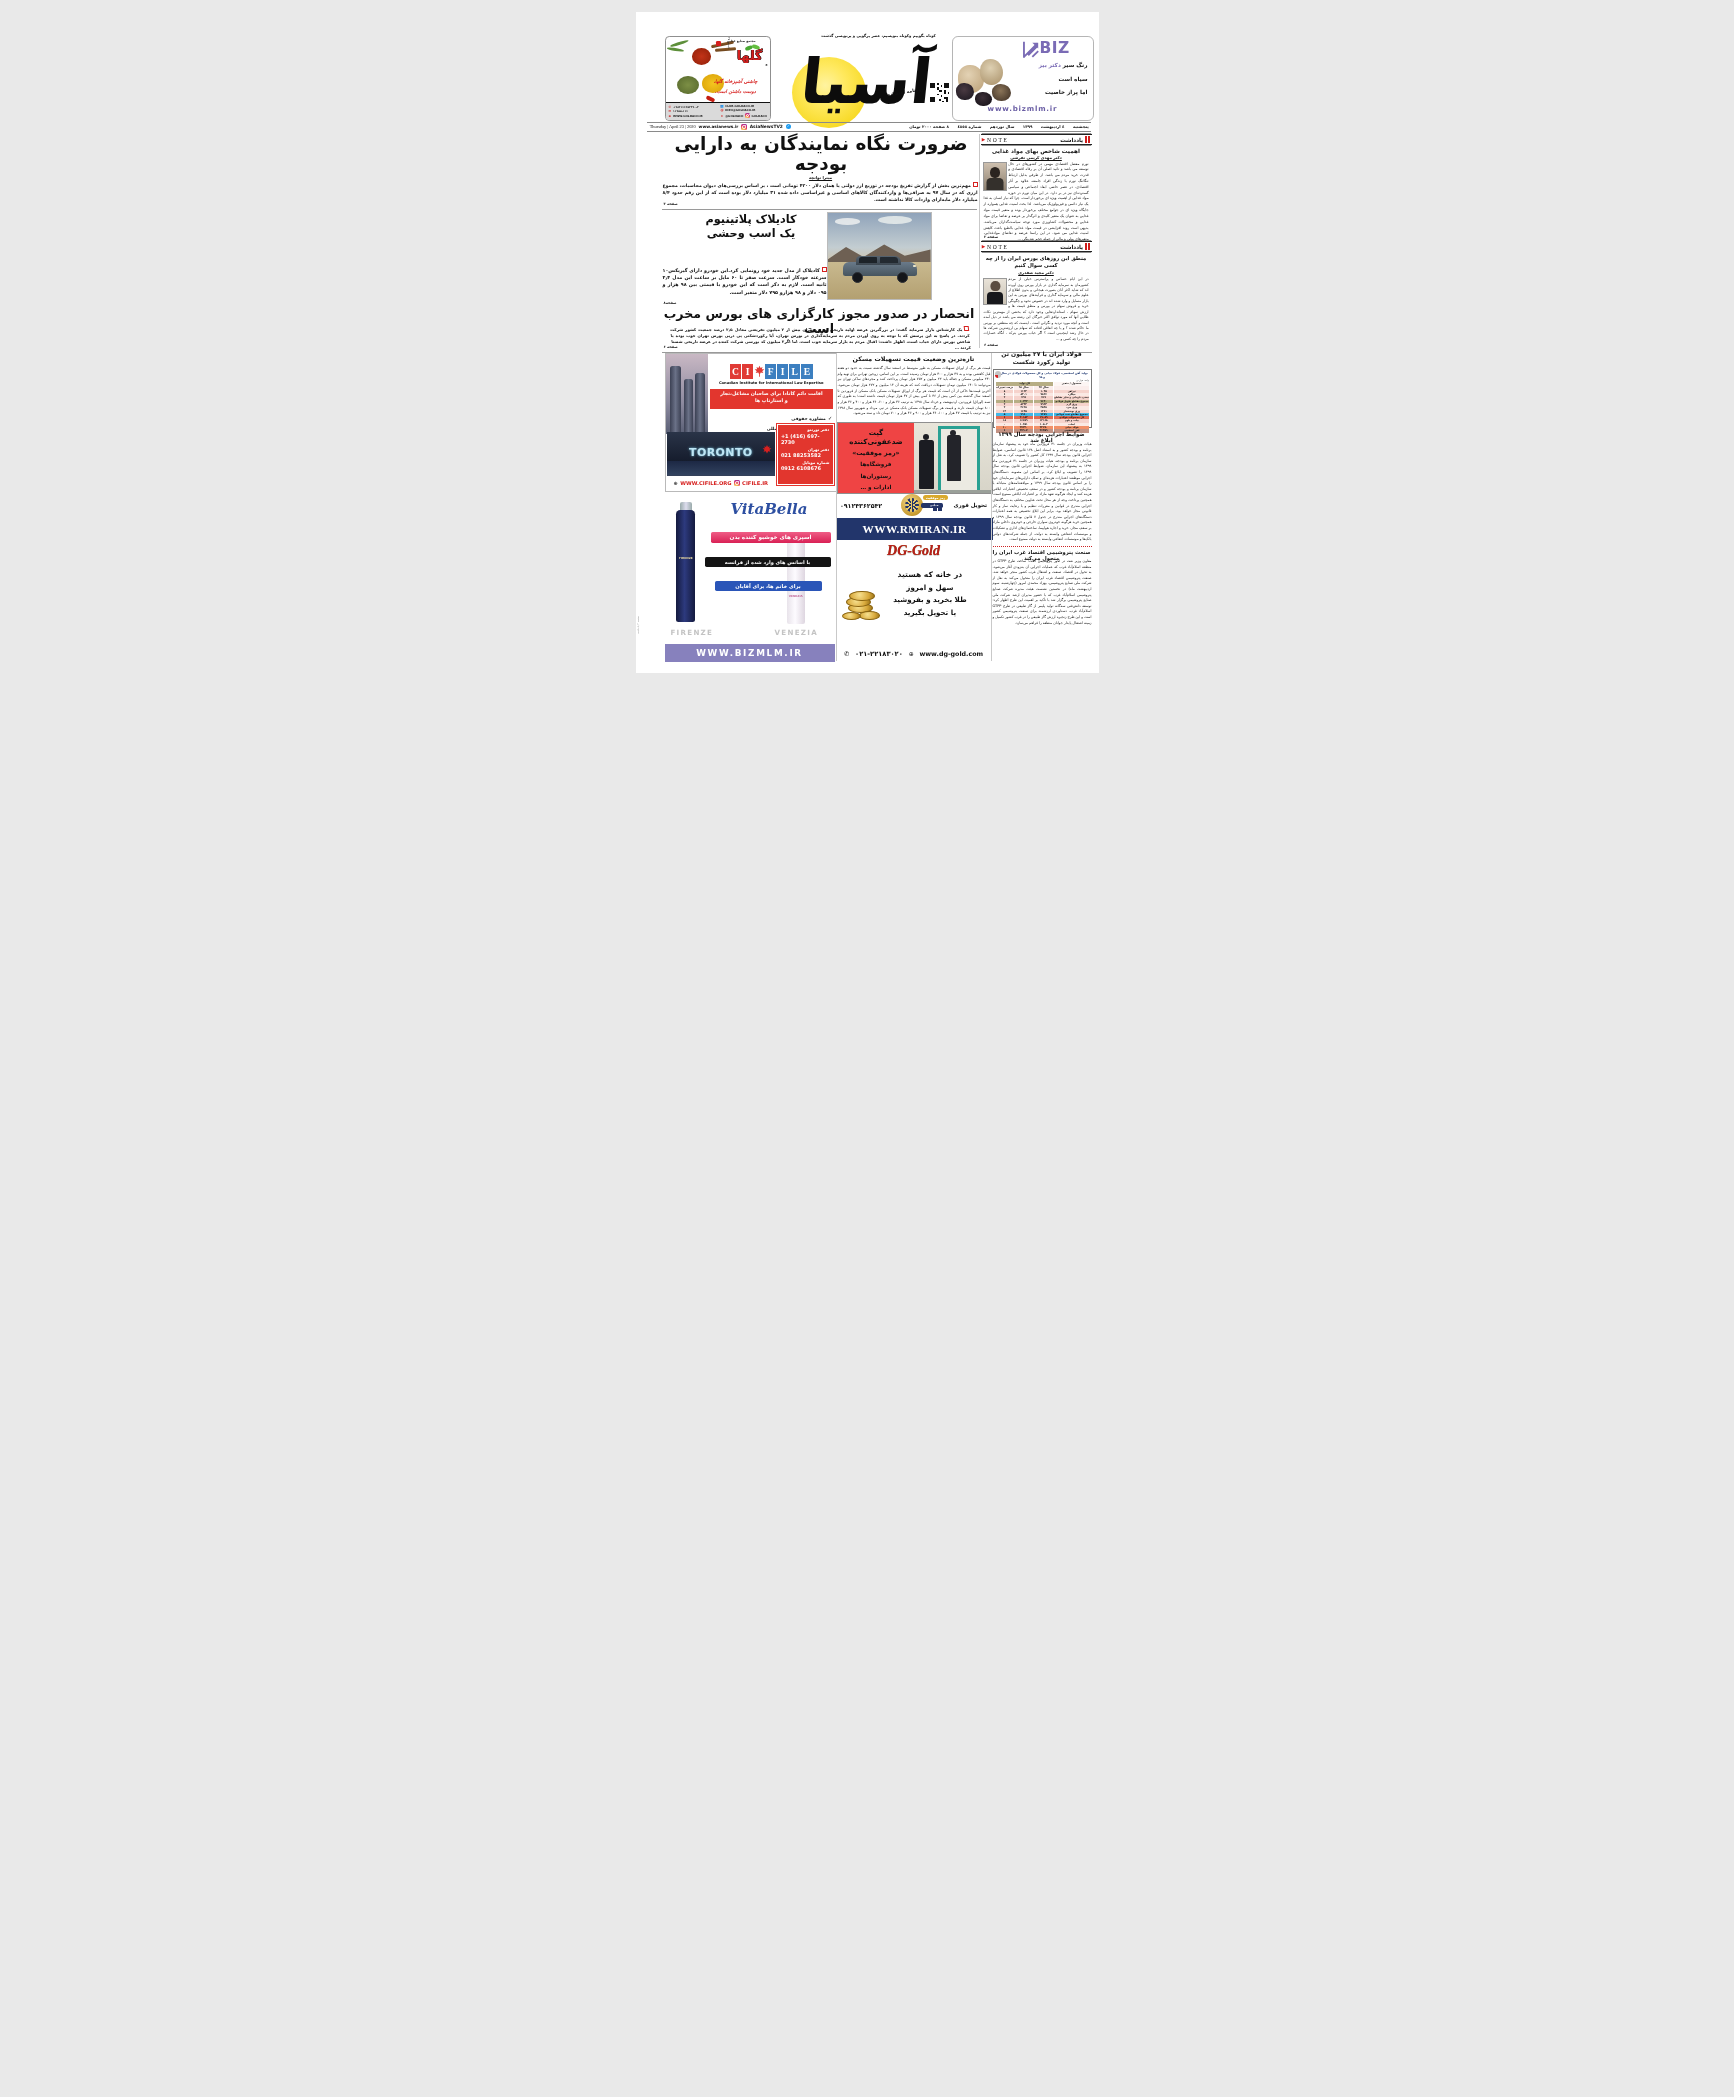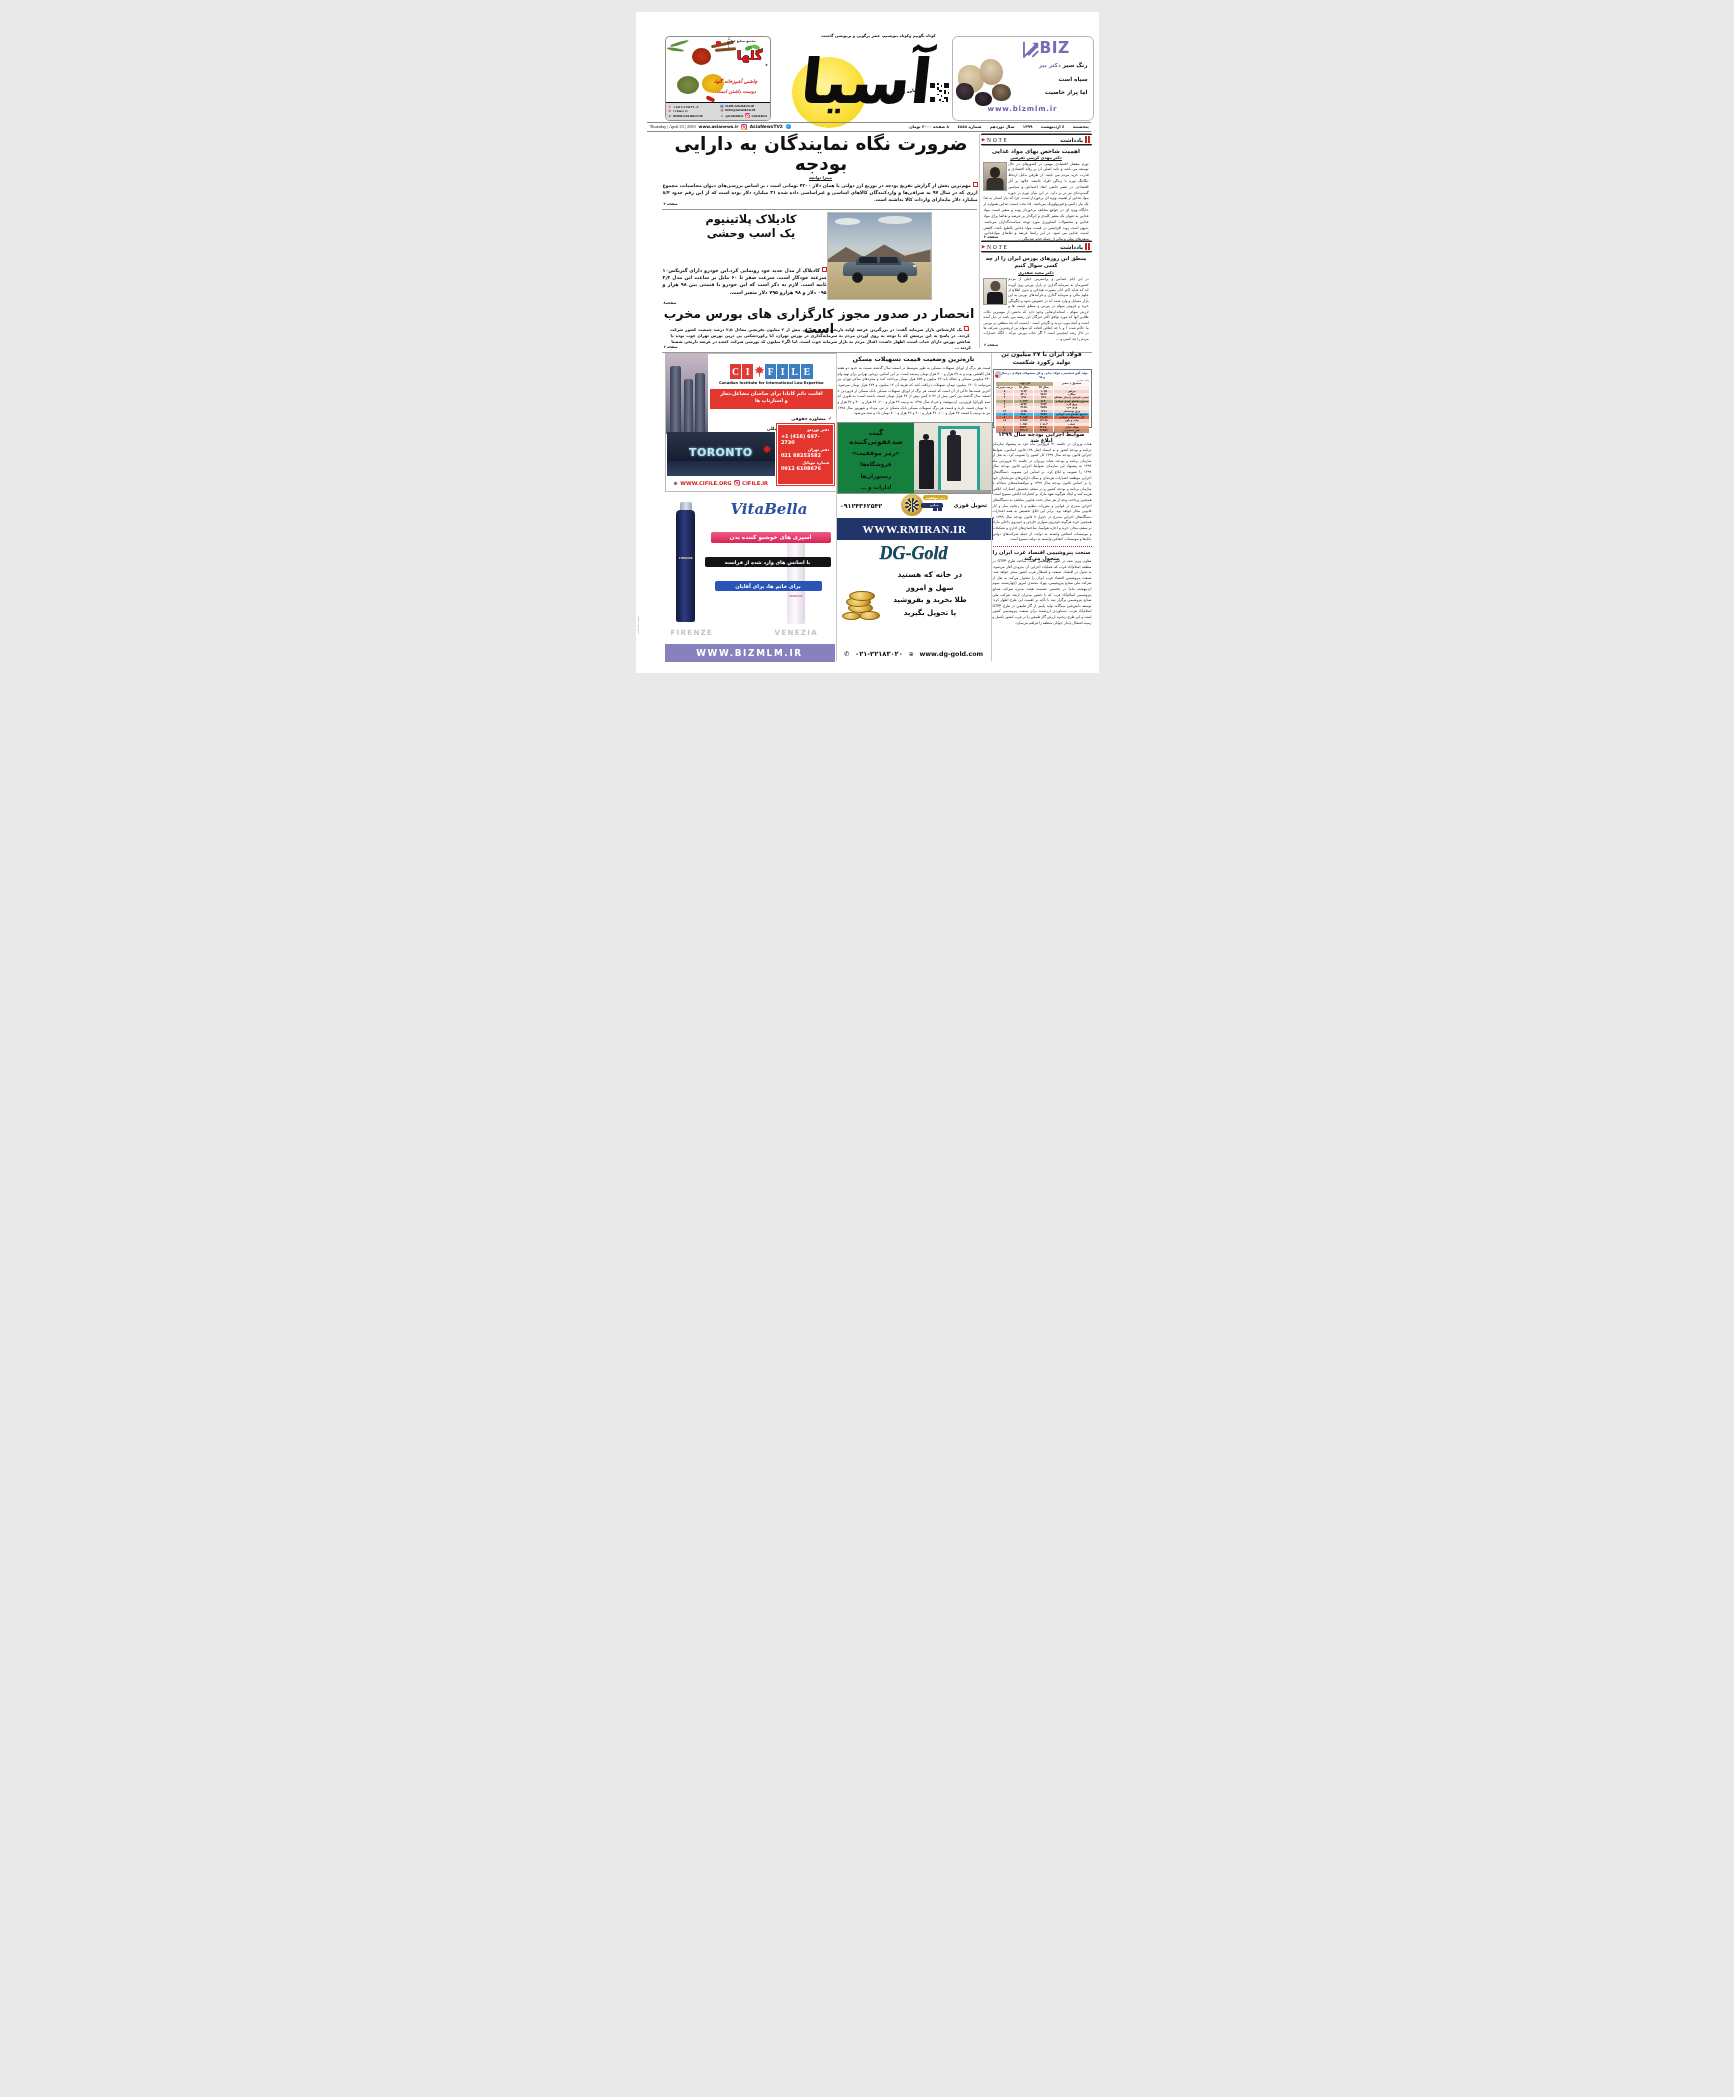--- a/index.html
+++ b/index.html
@@ -97,21 +97,21 @@
   .cif-card .lbl{font-size:4px;font-weight:900;margin-top:0.8px;}
   .cif-card .num{font-size:5px;font-weight:900;direction:ltr;text-align:left;margin:0.8px 0 1.3px;}
   .cif-foot{position:absolute;left:1.3px;top:123px;width:108px;height:11.7px;display:flex;align-items:center;justify-content:center;gap:2.5px;}
   .cif-url{color:#d6201f;font-size:5.2px;font-weight:900;}
 
   
   .hou-title{left:201px;top:343px;width:154px;font-size:6.3px;font-weight:900;text-align:center;}
   .hou-body{left:202px;top:354px;width:153px;font-size:3.5px;line-height:1.62;}
 
   
-  .gate{left:201px;top:410px;width:154px;height:70px;border:0.4px solid #8f8f8f;background:#15803d;overflow:hidden;}
+  .gate{left:201px;top:410px;width:154px;height:70px;border:0.4px solid #8f8f8f;background:#ef4444;overflow:hidden;}
   .gate-photo{position:absolute;right:0;top:0;width:78px;height:70px;background:linear-gradient(#e8e5da,#d7d4c8);overflow:hidden;}
   .gate-frame{position:absolute;left:24px;top:2.5px;width:36px;height:64px;border:3.8px solid #2aa193;border-bottom:1.7px solid #2aa193;background:#eceae2;}
   .person{position:absolute;background:#23242a;border-radius:2.5px 2.5px 0.8px 0.8px;}
   .gate-txt{position:absolute;left:3.4px;top:2.5px;width:70px;text-align:center;}
   .rm-strip{left:201px;top:481px;width:154px;height:24px;display:flex;align-items:center;justify-content:space-between;padding:0 3.4px;box-sizing:border-box;}
   .rm-bar{left:201px;top:506px;width:154px;height:20px;background:#22356b;border:0.8px solid #22356b;display:flex;align-items:center;justify-content:center;}
   .rm-url{color:#fff;font-size:11.3px;font-weight:900;font-family:"Liberation Serif",serif;letter-spacing:0.4px;}
   .key-logo{position:relative;width:63px;height:22.7px;}
   .key-disc{position:absolute;left:14.3px;top:0;width:22.7px;height:22.7px;border-radius:50%;background:radial-gradient(circle at 40% 35%,#f3d98a,#c89a2e 70%,#8a6410);}
   .key-disc:before{content:"";position:absolute;inset:4.2px;border-radius:50%;background:
@@ -156,21 +156,21 @@
   .vb1{left:46px;top:39px;width:120px;height:11px;font-size:5.7px;line-height:11px;background:linear-gradient(#ef5d86,#d92155);}
   .vb2{left:40px;top:64px;width:126px;height:10px;font-size:5px;line-height:10px;background:#141414;}
   .vb3{left:50px;top:88px;width:107px;height:10px;font-size:5.2px;line-height:10px;background:#2a55b8;}
   .ghostlbl{position:absolute;color:#c3c3c3;font-size:7.1px;font-weight:bold;letter-spacing:1.3px;}
   .vita-bar{position:absolute;left:0;right:0;bottom:0;height:18.5px;background:#8781bd;display:flex;align-items:center;justify-content:center;}
   .vita-url{color:#fff;font-size:8.8px;font-weight:900;letter-spacing:1.7px;}
 
   
   .dg{left:201px;top:528px;width:154px;height:122px;background:#fff;overflow:hidden;}
   .dg-brand{position:absolute;left:0;right:0;top:3.4px;text-align:center;font-family:"Liberation Serif",serif;
-     font-style:italic;font-weight:bold;font-size:18px;color:#0c4a6e;text-shadow:0 0.4px 0 #8a6410,0 0.8px 0.8px #00000033;}
+     font-style:italic;font-weight:bold;font-size:14px;color:#b91c1c;text-shadow:0 0.4px 0 #8a6410,0 0.8px 0.8px #00000033;}
   .dg-line{position:absolute;right:12.6px;width:96px;text-align:center;font-weight:900;direction:rtl;}
   .coin{position:absolute;border-radius:50%;background:radial-gradient(circle at 40% 35%,#f7e08e,#d8a93c 60%,#9a7216);border:0.4px solid #8a6410;}
   .dg-foot{position:absolute;left:0;right:0;bottom:4.2px;display:flex;align-items:center;justify-content:center;gap:5.9px;}
   .dg-num{font-size:6.7px;font-weight:900;}
   .dg-url{font-size:6.3px;font-weight:900;}
 
   .sidenote{left:1.7px;top:629px;width:25px;font-size:2.5px;color:#9a9a9a;transform:rotate(-90deg);transform-origin:left top;}
   .ig{display:inline-block;width:5.5px;height:5.5px;border-radius:1.5px;position:relative;
       background:radial-gradient(circle at 30% 110%,#ffd676 0%,#f2a454 30%,#e1306c 62%,#8134af 100%);}
   .ig:before{content:"";position:absolute;inset:1px;border:0.5px solid #fff;border-radius:50%;}

